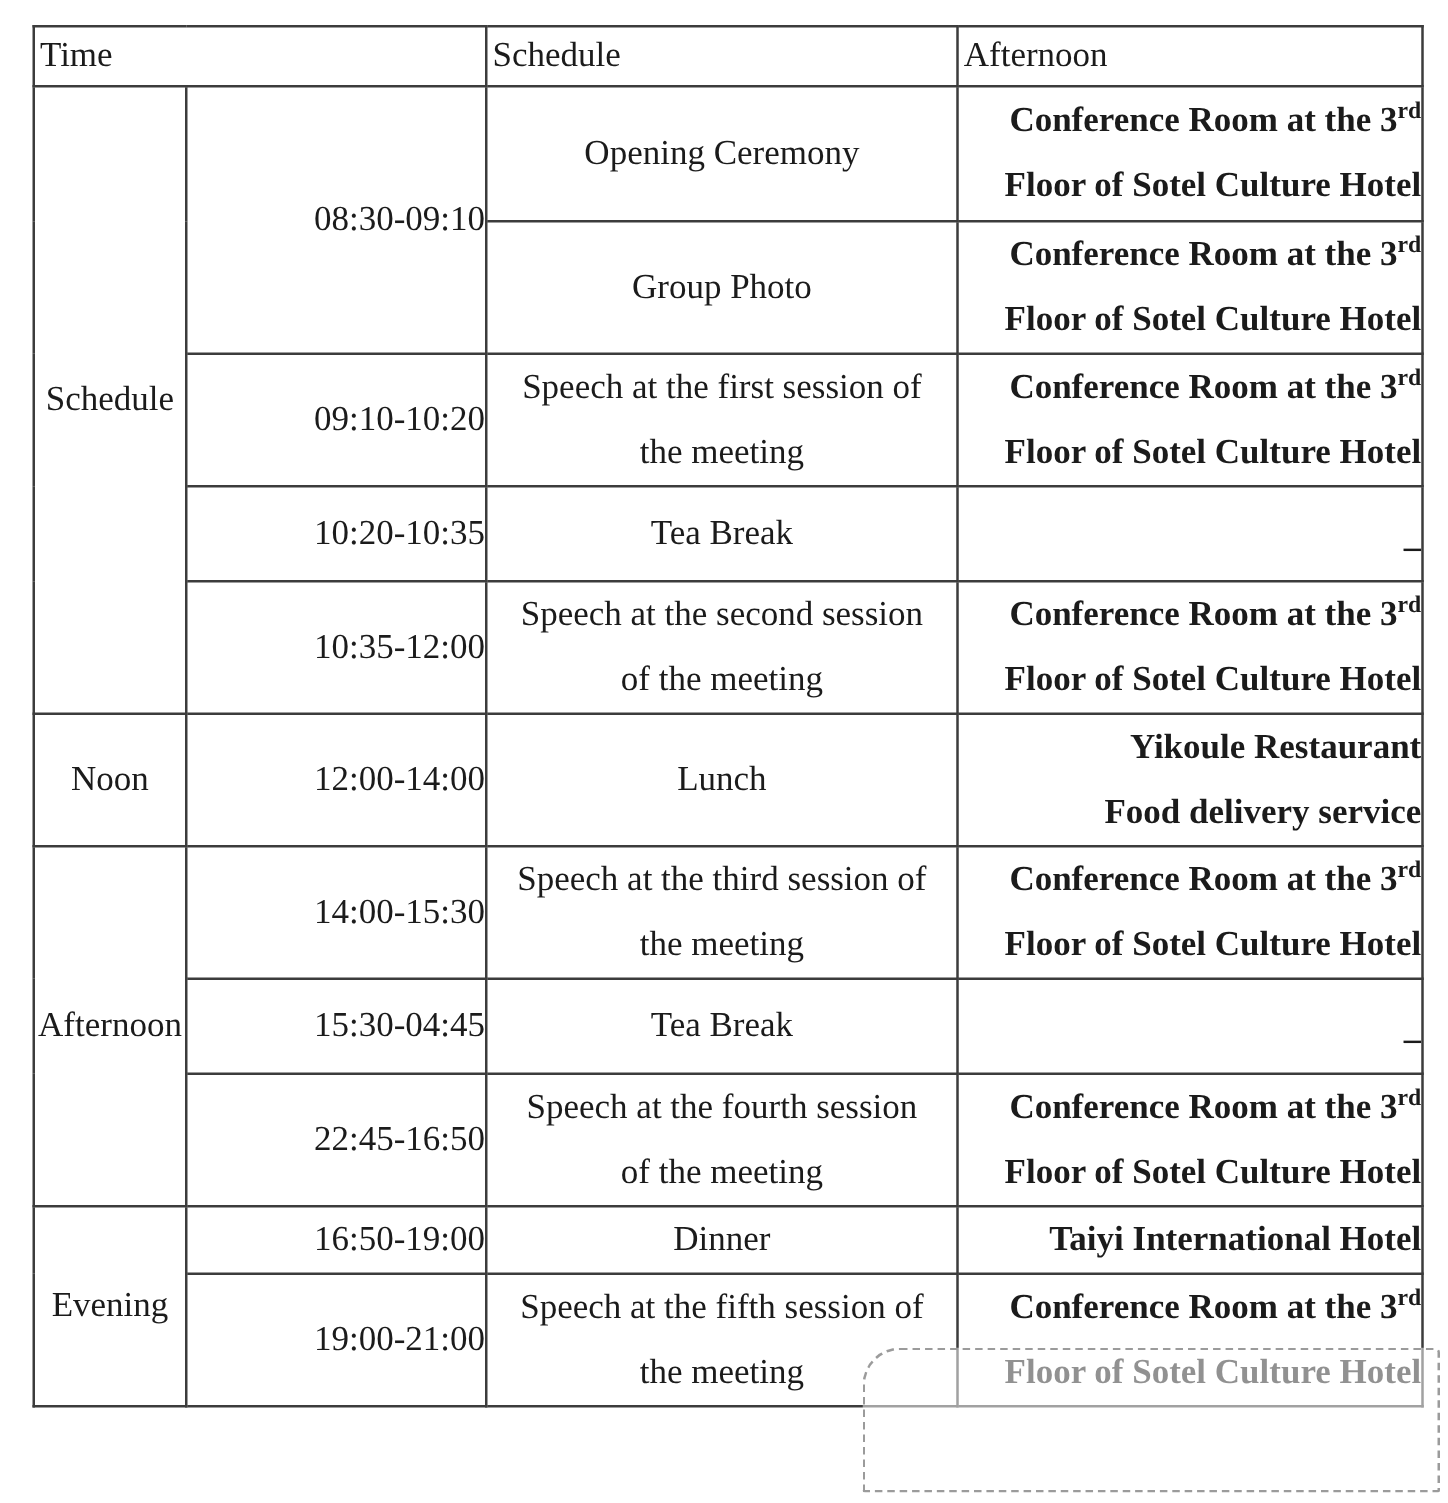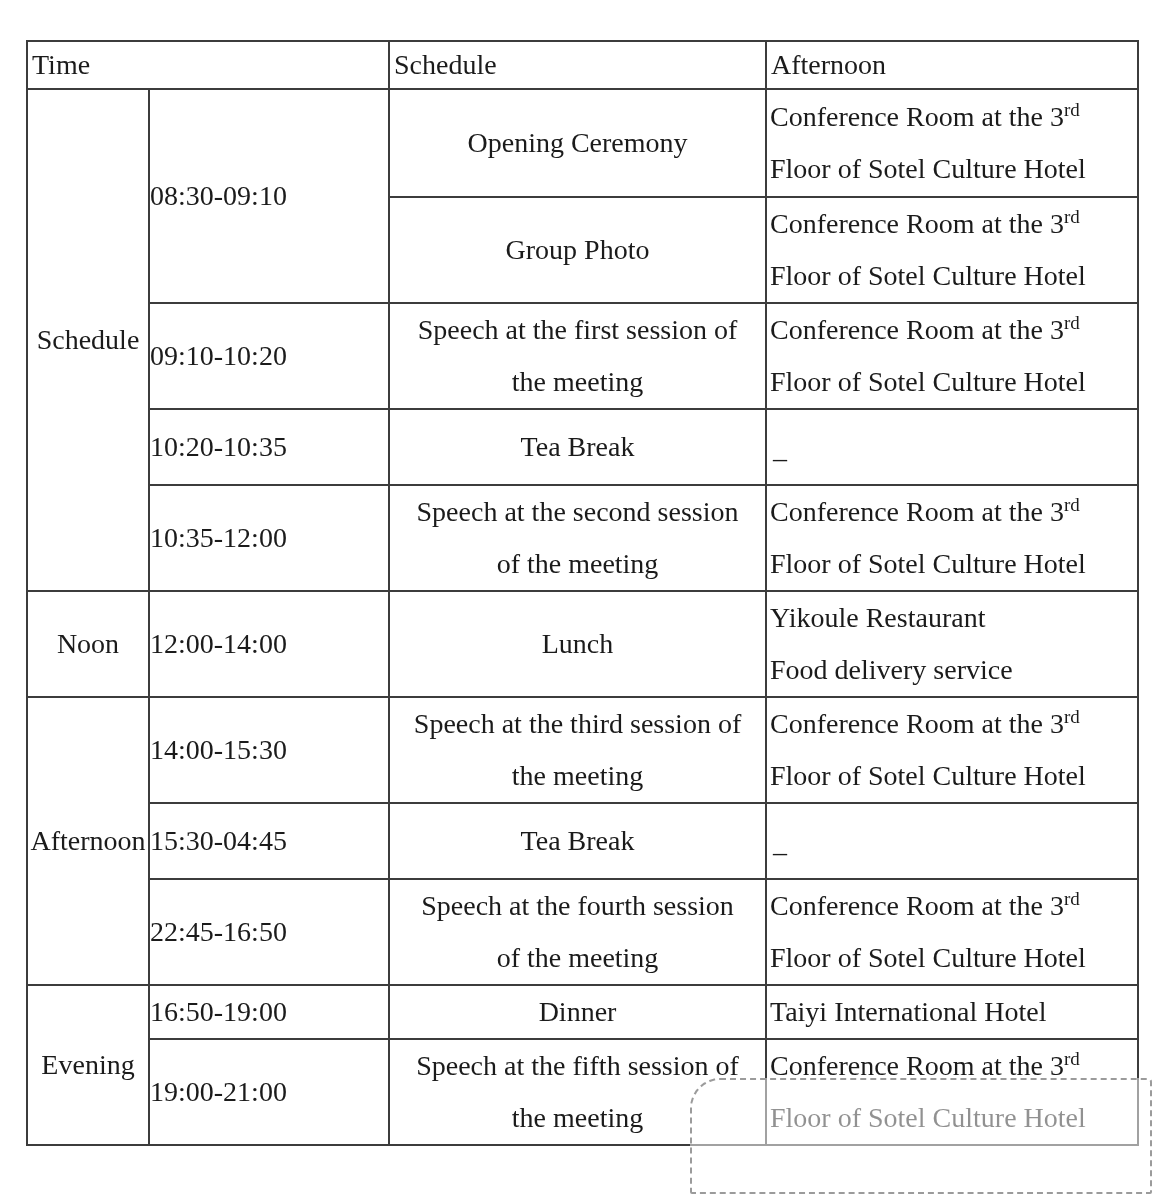--- a/index.html
+++ b/index.html
@@ -11,21 +11,21 @@
     width: 1158px;
     height: 1202px;
     position: relative;
     font-family: "Liberation Serif", serif;
     color: #1b1b1b;
     overflow: hidden;
   }
   table.schedule-table {
     position: absolute;
     left: 26px;
-    top: 40px;
+    top: 20px;
     width: 1111px;
     border-collapse: collapse;
     table-layout: fixed;
   }
   td {
     border: 2px solid #3c3c3c;
     font-size: 28px;
     padding: 0;
     overflow: hidden;
     white-space: nowrap;
@@ -45,33 +45,34 @@
   td.hdr {
     text-align: left;
     vertical-align: middle;
     padding-left: 4px;
   }
   td.period {
     text-align: center;
     vertical-align: middle;
   }
   td.time {
-    text-align: left;
+    text-align: right;
     vertical-align: middle;
   }
   td.sched {
     text-align: center;
     vertical-align: middle;
     line-height: 52px;
   }
   td.loc {
-    text-align: left;
+    text-align: right;
     vertical-align: middle;
     padding-left: 3px;
     line-height: 52px;
+    font-weight: bold;
   }
   td.loc-dash {
     vertical-align: bottom;
   }
   td.loc-dash .dash {
     display: inline-block;
     line-height: 1;
     padding: 0 0 3px 3px;
   }
   sup {

